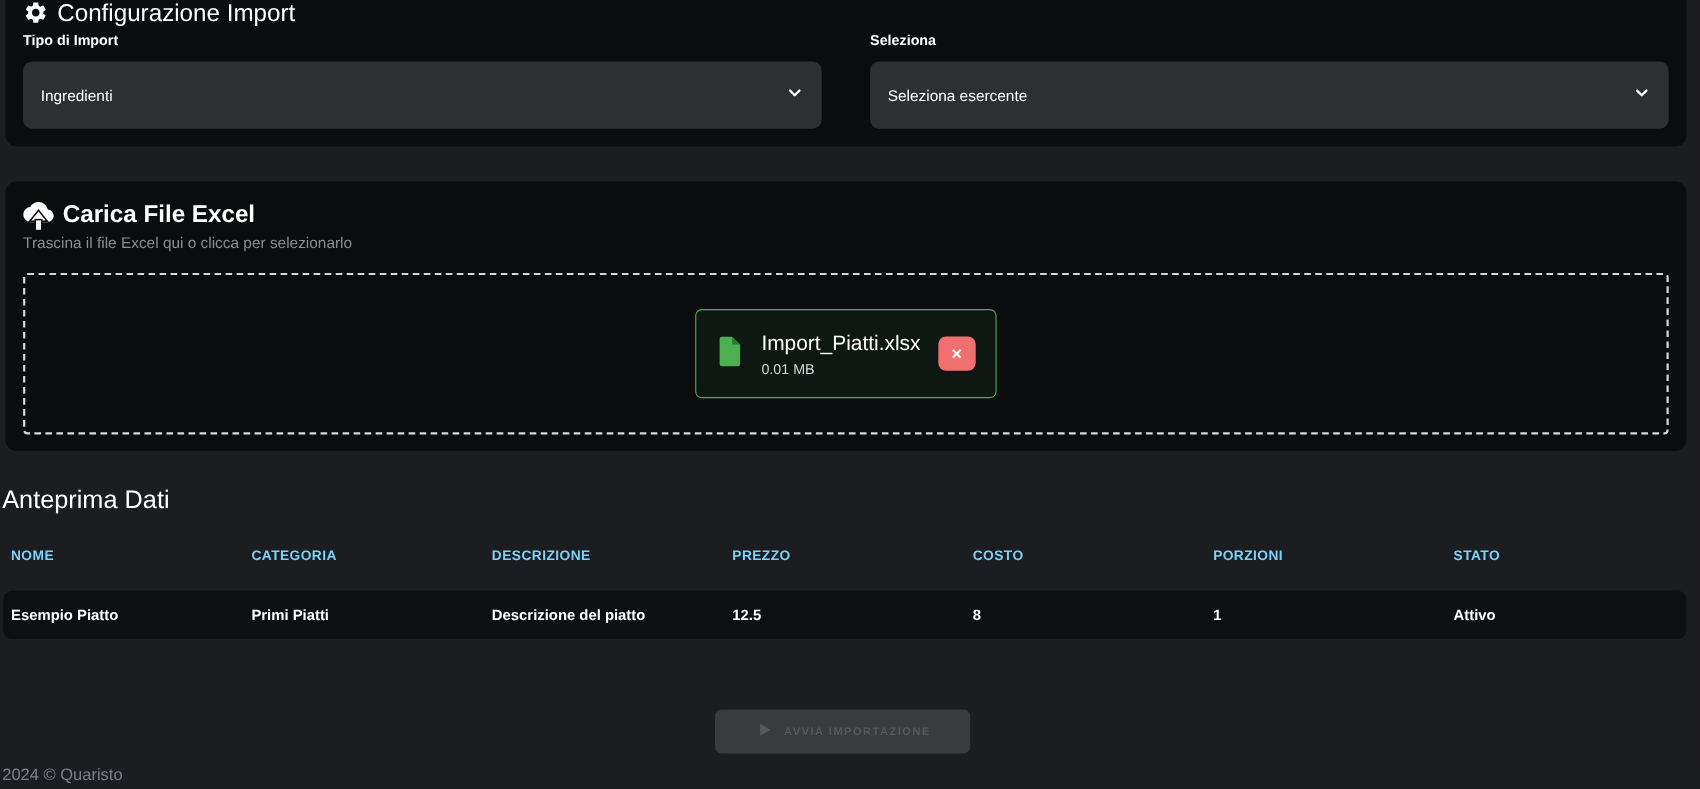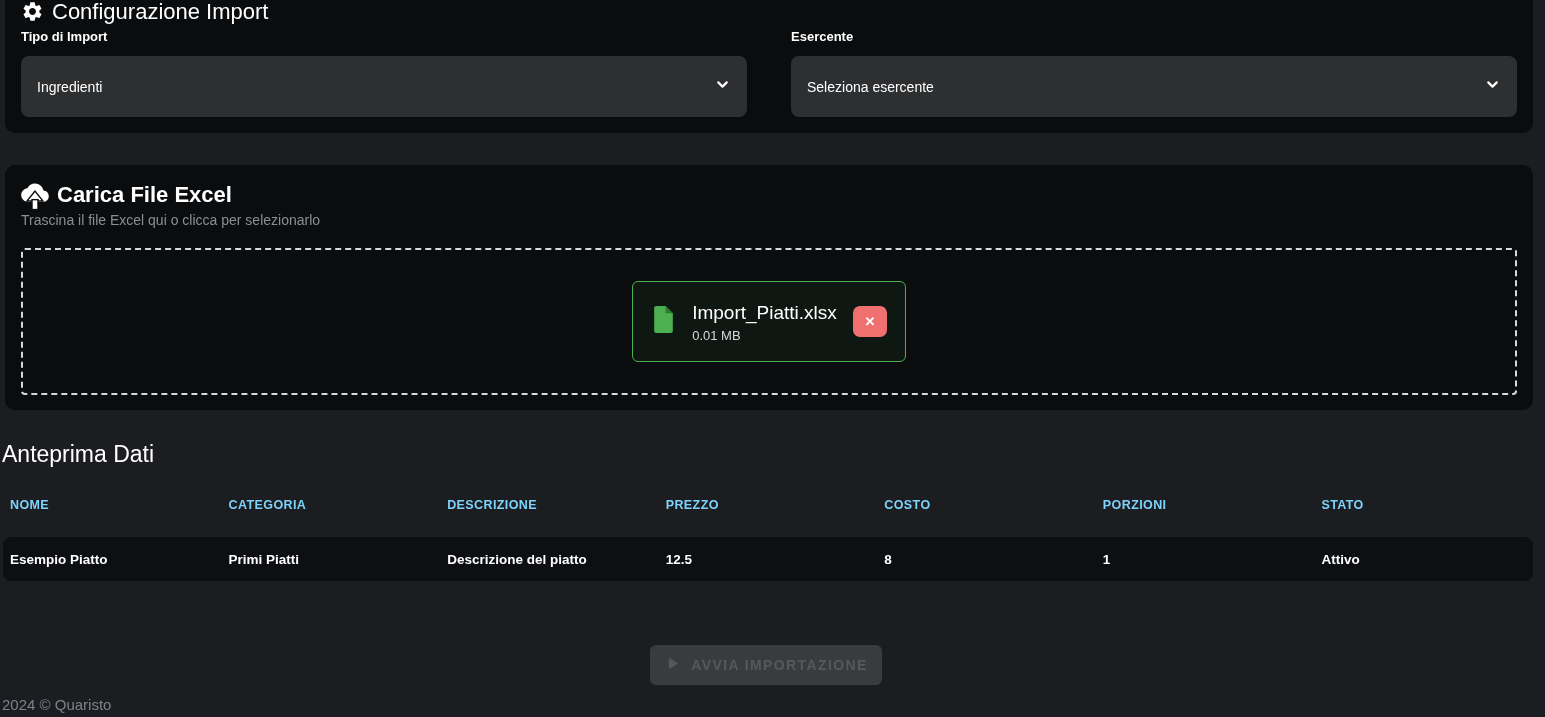--- a/index.html
+++ b/index.html
@@ -142,21 +142,21 @@
     background: #3a3b3e;
     border: none;
     border-radius: 6px;
     display: flex;
     align-items: center;
     justify-content: center;
     gap: 10px;
     cursor: not-allowed;
   }
   .start-btn .label {
-    font-size: 14px;
+    font-size: 10px;
     font-weight: 700;
     letter-spacing: 1.4px;
     color: #56585b;
     font-family: "Liberation Sans", sans-serif;
   }
   .footer-text {
     position: absolute;
     left: 2px;
     top: 696px;
     font-size: 15px;
@@ -183,21 +183,21 @@
         <div class="select">
           <span class="select-value">Ingredienti</span>
           <span class="icon">
             <svg width="17" height="17" viewBox="0 0 24 24" fill="none" stroke="#ffffff" stroke-width="3" stroke-linecap="round" stroke-linejoin="round">
                 <path d="M6 9l6 6 6-6"></path>
               </svg>
           </span>
         </div>
       </div>
       <div class="field">
-        <label class="field-label">Esercente</label>
+        <label class="field-label">Seleziona</label>
         <div class="select">
           <span class="select-value">Seleziona esercente</span>
           <span class="icon">
             <svg width="17" height="17" viewBox="0 0 24 24" fill="none" stroke="#ffffff" stroke-width="3" stroke-linecap="round" stroke-linejoin="round">
                 <path d="M6 9l6 6 6-6"></path>
               </svg>
           </span>
         </div>
       </div>
     </div>

